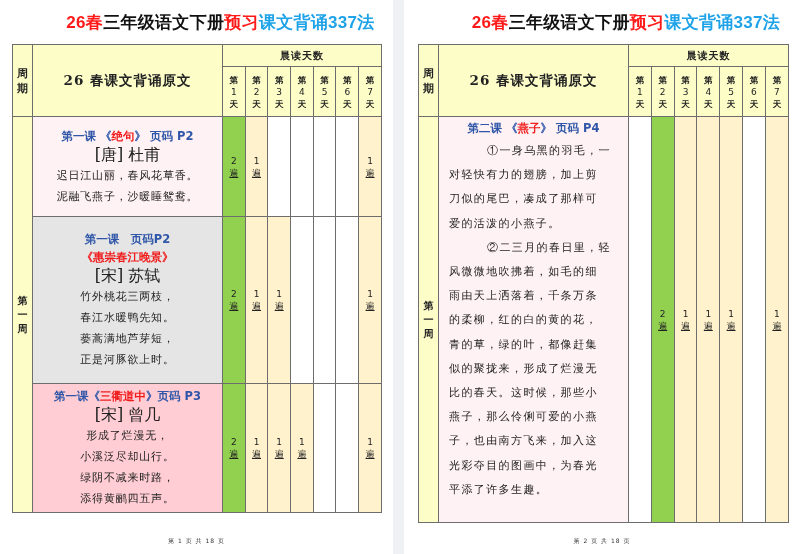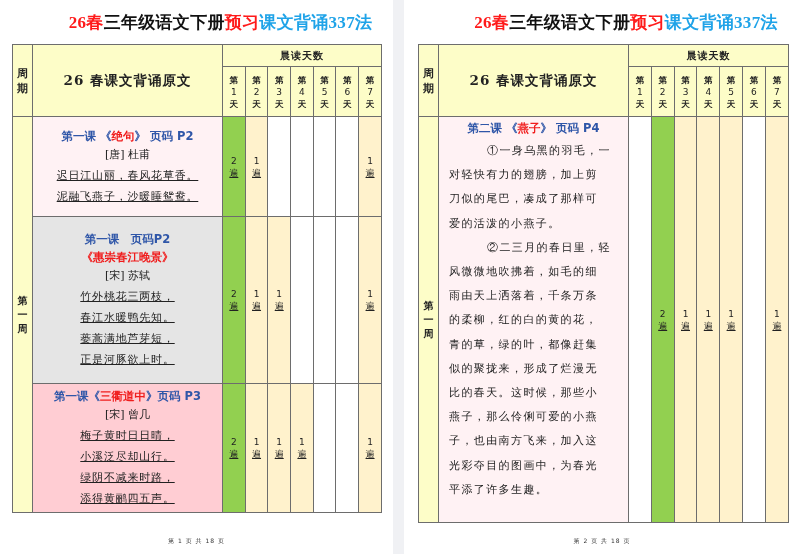--- a/index.html
+++ b/index.html
@@ -7,21 +7,21 @@
   body { position: relative; font-family: "DejaVu Serif", "Liberation Serif", serif; }
 
   .page {
     position: absolute; top: 0; height: 554px; background: #ffffff;
   }
   .page.left { left: 0; width: 393px; }
   .page.right { left: 404px; width: 396px; }
 
   .title {
     position: absolute; top: 11px; left: 0; right: 0; text-align: center;
-    font-family: Liberation Serif, serif;
+    font-family: Liberation Sans, sans-serif;
     font-weight: bold; font-size: 17px; letter-spacing: 0.3px; white-space: nowrap; padding-left: 48px;
   }
   .title .red { color: #ff1a1a; }
   .title .black { color: #111111; }
   .title .blue { color: #1fa3e8; }
 
   table.sheet {
     position: absolute; border-collapse: collapse; table-layout: fixed;
     font-family: "DejaVu Serif", "Liberation Serif", serif;
     color: #222;
@@ -45,22 +45,22 @@
 
   .content { text-align: center; }
   .content.pink { background: #fff2f4; }
   .content.blue { background: #e5e5e5; }
   .content.rose { background: #ffcdd3; }
   .lesson-line {
     font-size: 11.5px; font-weight: bold; color: #2f56a8; line-height: 18px;
     font-family: "DejaVu Sans", "Liberation Sans", sans-serif; white-space: nowrap;
   }
   .lesson-line .poem { color: #f01c1c; }
-  .author { font-size: 11px; line-height: 20px; }
-  .verse { font-size: 11px; line-height: 21px; letter-spacing: 0.8px; white-space: nowrap; text-decoration: underline; }
+  .author { font-size: 16px; line-height: 20px; }
+  .verse { font-size: 11px; line-height: 21px; letter-spacing: 0.8px; white-space: nowrap; }
   .prose { text-align: left; font-size: 11px; line-height: 24.2px; letter-spacing: 1.4px; padding: 0 9px 0 10px; }
   .prose p { text-indent: 0; }
   .prose .para { padding-left: 38px; }
 
   .day { font-family: "DejaVu Sans", "Liberation Sans", sans-serif; font-size: 9px; line-height: 12px; }
   .day span { display: block; }
   .day .unit { font-family: "DejaVu Serif", serif; font-size: 9px; text-decoration: underline; }
   .day.green { background: #92d050; }
   .day.cream { background: #fff2cc; }
   .day.white { background: #ffffff; }
@@ -194,21 +194,21 @@
       <td class="day cream">
             <span>1</span>
             <span class="unit">遍</span>
           </td>
     </tr>
 
     <tr style="height:129px">
       <td class="content rose">
         <div class="lesson-line"><span>第一课《</span><span class="poem">三衢道中</span><span>》页码 P3</span></div>
         <div class="author">[宋] 曾几</div>
-        <div class="verse">梅子黄时日日晴，</div>
+        <div class="verse">形成了烂漫无，</div>
         <div class="verse">小溪泛尽却山行。</div>
         <div class="verse">绿阴不减来时路，</div>
         <div class="verse">添得黄鹂四五声。</div>
       </td>
       <td class="day green">
             <span>2</span>
             <span class="unit">遍</span>
           </td>
       <td class="day cream">
             <span>1</span>

